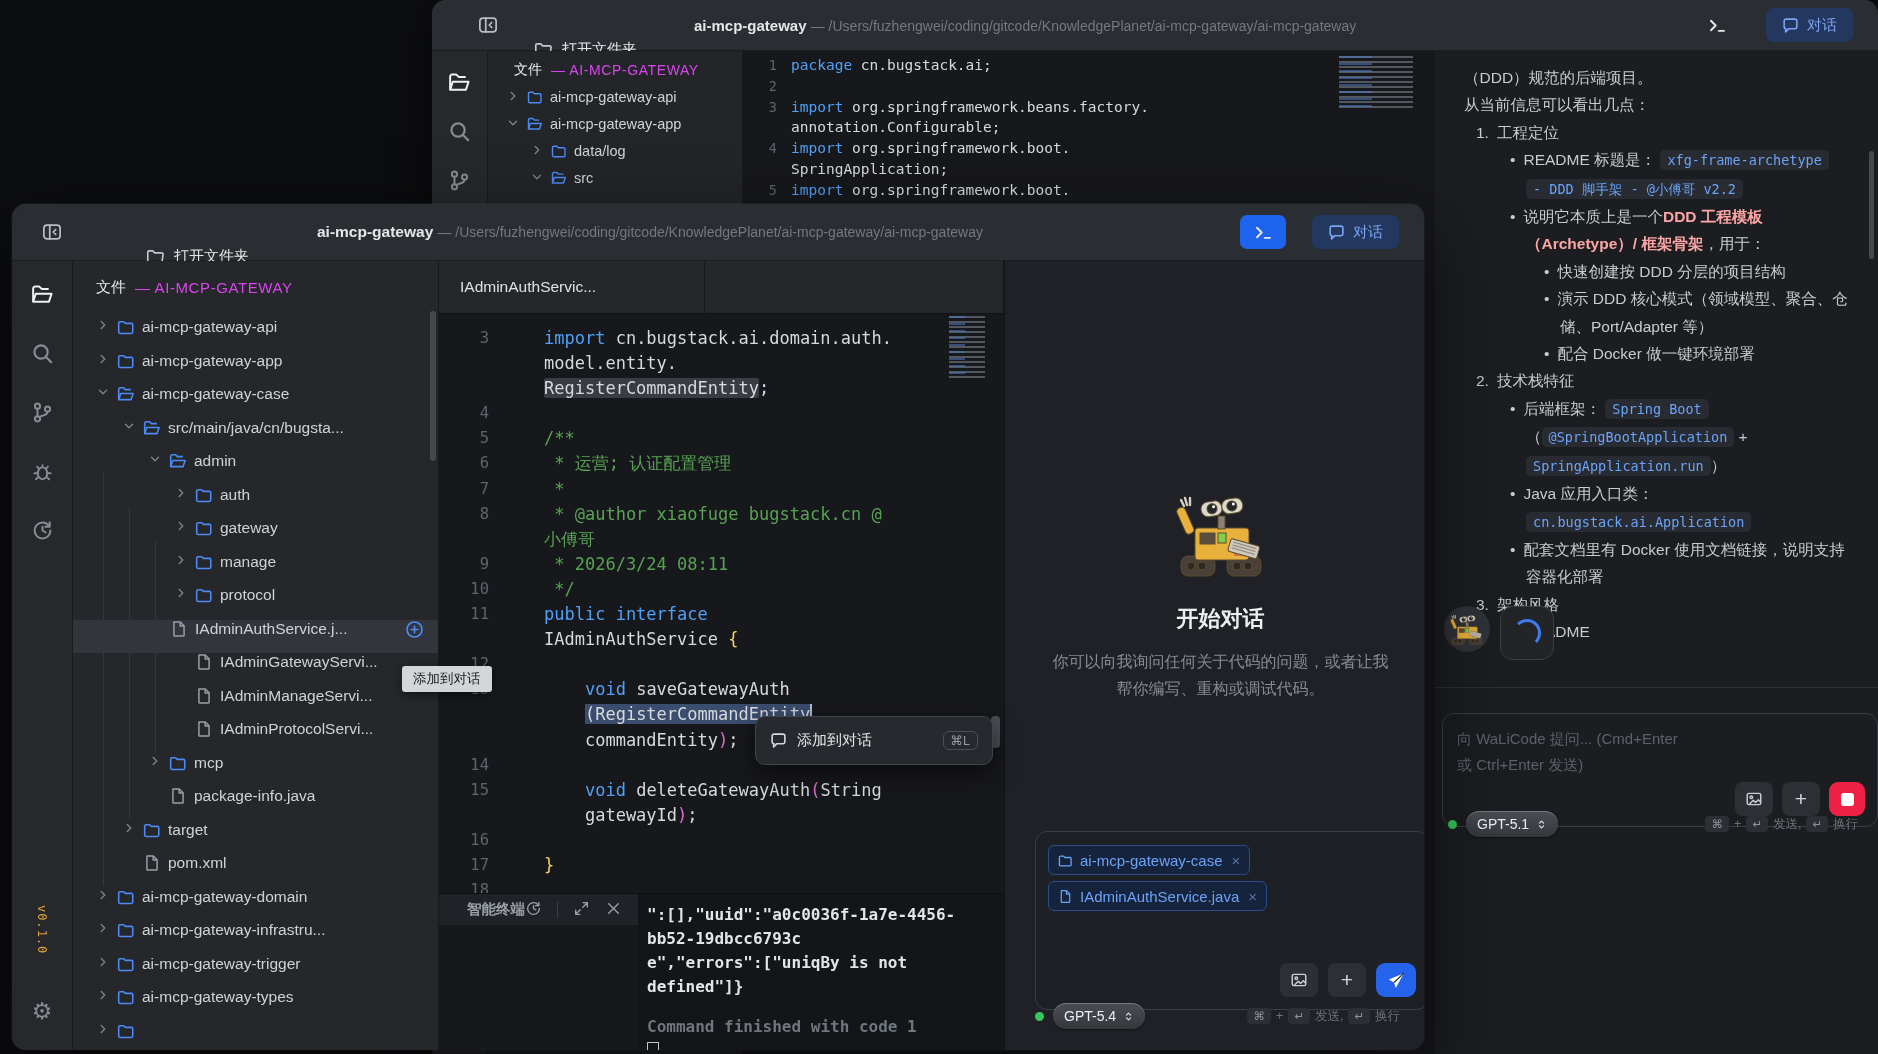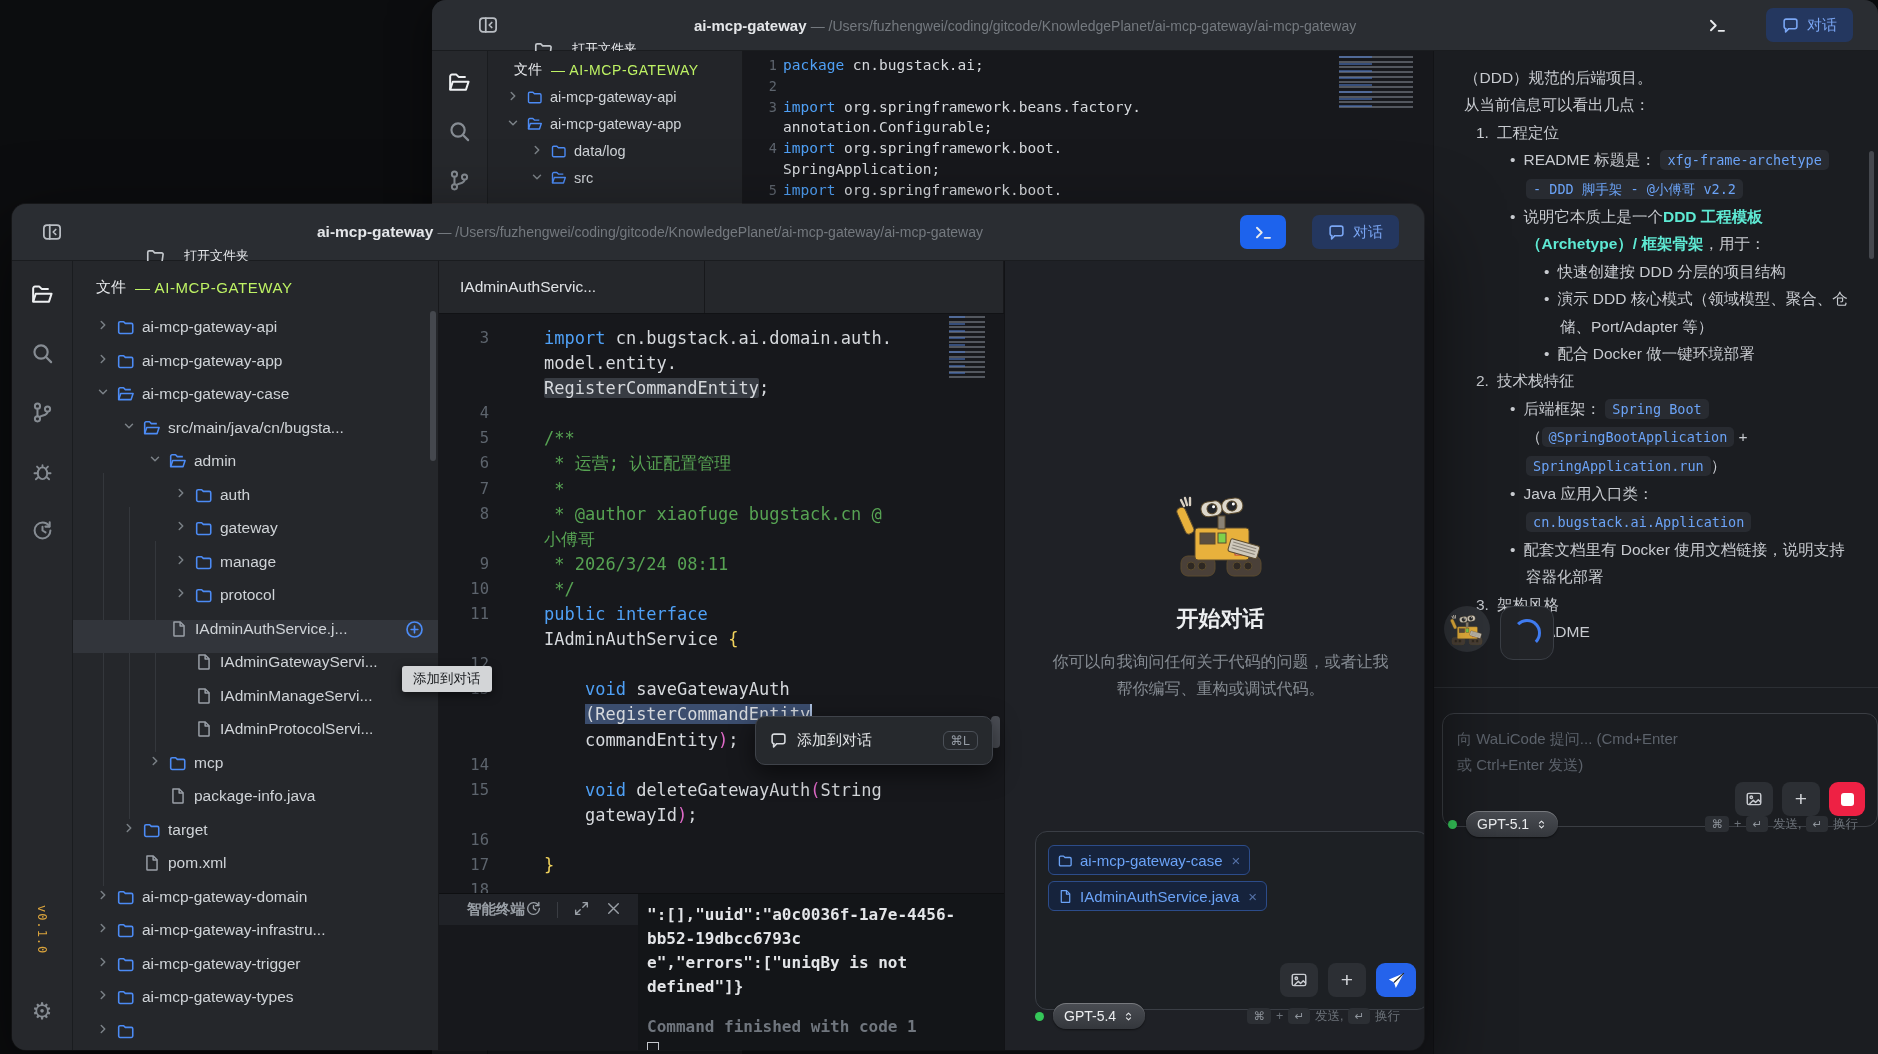--- a/index.html
+++ b/index.html
@@ -16,21 +16,21 @@
              box-shadow:0 30px 80px rgba(0,0,0,.65),0 0 0 1px rgba(255,255,255,.05);}
 
   
   .titlebar{position:relative;display:flex;align-items:center;background:#2a2d32;
             border-bottom:1px solid #1a1c1f;}
   #bg-window .titlebar{height:50px;}
   #fg-window .titlebar{height:56px;}
   .tb-icon-btn{display:flex;align-items:center;justify-content:center;width:32px;height:32px;
                border-radius:7px;color:#b9bdc3;flex:none;}
   .tb-icon-btn svg{width:20px;height:20px;}
-  .tb-open{display:flex;align-items:center;gap:19px;color:#e4e6e9;font-size:13px;flex:none;margin-top:48px;}
+  .tb-open{display:flex;align-items:center;gap:9px;color:#e4e6e9;font-size:15px;flex:none;margin-top:48px;}
   .tb-open svg{width:19px;height:19px;color:#c3c7cc;}
   .tb-title{position:absolute;white-space:nowrap;font-size:15px;color:#e4e6e9;}
   .tb-title .path{color:#74797f;font-size:14px;}
   .tb-right{position:absolute;right:25px;display:flex;align-items:center;gap:26px;}
   .term-btn{display:flex;align-items:center;justify-content:center;width:46px;height:34px;
             border-radius:7px;color:#e8eaed;}
   .term-btn.filled{background:#1d63ed;}
   .term-btn svg{width:19px;height:19px;}
   .chat-btn{display:flex;align-items:center;gap:8px;height:34px;padding:0 16px;border-radius:7px;
             background:#24375f;color:#7aa6f4;font-size:15px;}
@@ -51,21 +51,21 @@
               padding-bottom:28px;}
   .version-tag{writing-mode:vertical-rl;color:#d9a33c;font-size:12px;letter-spacing:1px;
                font-family:"DejaVu Sans Mono",monospace;}
 
   .explorer{flex:none;position:relative;background:#25272b;border-right:1px solid #18191c;}
   #bg-window .explorer{width:254px;background:#232529;}
   #fg-window .explorer{width:365px;}
   .exp-header{display:flex;align-items:center;font-size:15px;color:#e8eaed;}
   #bg-window .exp-header{height:38px;padding-left:26px;font-size:14px;}
   #fg-window .exp-header{height:52px;padding-left:23px;border-bottom:1px solid transparent;}
-  .exp-header .dim{color:#bef264;margin-left:9px;letter-spacing:.6px;}
+  .exp-header .dim{color:#d946ef;margin-left:9px;letter-spacing:.6px;}
   .tree{position:relative;}
   .trow{position:relative;display:flex;gap:7px;white-space:nowrap;overflow:hidden;}
   #fg-window .trow{height:33.5px;font-size:15.5px;color:#cfd3d7;}
   #bg-window .trow{height:27px;font-size:14.5px;color:#cfd3d7;}
   .trow.selected{background:#32353b;}
   .chev{display:flex;flex:none;color:#7a8086;}
   .chev svg{width:14px;height:14px;}
   .chev.open svg{transform:rotate(90deg);}
   .chev.none{width:14px;}
   .ficon{display:flex;flex:none;}
@@ -90,21 +90,21 @@
   .code-area{position:relative;flex:1;overflow:hidden;padding-top:12px;
              font-family:"DejaVu Sans Mono","Liberation Mono",monospace;}
   #fg-window .code-area{font-size:17px;line-height:25.1px;}
   #bg-window .code-area{font-size:14.5px;line-height:20.8px;padding-top:4px;}
   .cl{display:flex;}
   .ln{flex:none;text-align:right;color:#5d646d;}
   #fg-window .ln{width:50px;font-size:15.5px;}
   #bg-window .ln{width:34px;font-size:13.5px;}
   .ct{white-space:pre;color:#d6d9dd;}
   #fg-window .ct{margin-left:55px;}
-  #bg-window .ct{margin-left:6px;}
+  #bg-window .ct{margin-left:14px;}
   .kw{color:#4fa0f6;}
   .com{color:#57a353;}
   .pl{color:#d6d9dd;}
   .hl{background:#383c43;border-radius:2px;}
   .sel{background:#3b4d6e;box-shadow:2px 0 0 #a9bddd;}
   .bry{color:#f2d35c;}
   .brm{color:#e06ac8;}
   .minimap{position:absolute;opacity:.85;
      background-image:repeating-linear-gradient(180deg,rgba(165,172,184,.5) 0 2px,transparent 2px 5px);}
   .minimap .mm-col{position:absolute;left:0;top:0;bottom:0;width:45%;
@@ -167,21 +167,21 @@
   
   .assistant{flex:1;position:relative;background:#1b1d21;border-left:1px solid #121316;min-width:0;}
   .md{padding:13px 22px 0 30px;font-size:15.5px;color:#c8cbd0;}
   .md .mline{line-height:27.4px;white-space:nowrap;overflow:hidden;}
   .mline.li1{padding-left:12px;}
   .mline.li2{padding-left:46px;}
   .mline.c2{padding-left:62px;}
   .mline.li3{padding-left:80px;}
   .mline.c3{padding-left:96px;}
   .mline .marker{margin-right:8px;}
-  .mline .b{color:#5eead4;font-weight:bold;margin-top:34px;}
+  .mline .b{color:#fca5a5;font-weight:bold;margin-top:34px;}
   .mline .cd{font-family:"DejaVu Sans Mono","Liberation Mono",monospace;font-size:13.5px;
              color:#6ba3f7;background:#282b31;border-radius:5px;padding:2px 7px;}
   .reply-row{position:absolute;left:10px;top:555px;display:flex;align-items:flex-start;gap:10px;}
   .avatar{width:46px;height:46px;border-radius:50%;background:#2f3237;overflow:hidden;
           display:flex;align-items:center;justify-content:center;}
   .avatar svg{width:38px;height:36px;}
   .spin-box{width:52px;height:52px;border-radius:13px;border:1px solid #3a3e45;background:#222428;
             display:flex;align-items:center;justify-content:center;}
   .spinner{width:22px;height:22px;border-radius:50%;border:3px solid transparent;
            border-top-color:#3f7bf0;border-right-color:#3f7bf0;animation:spin 1s linear infinite;}

